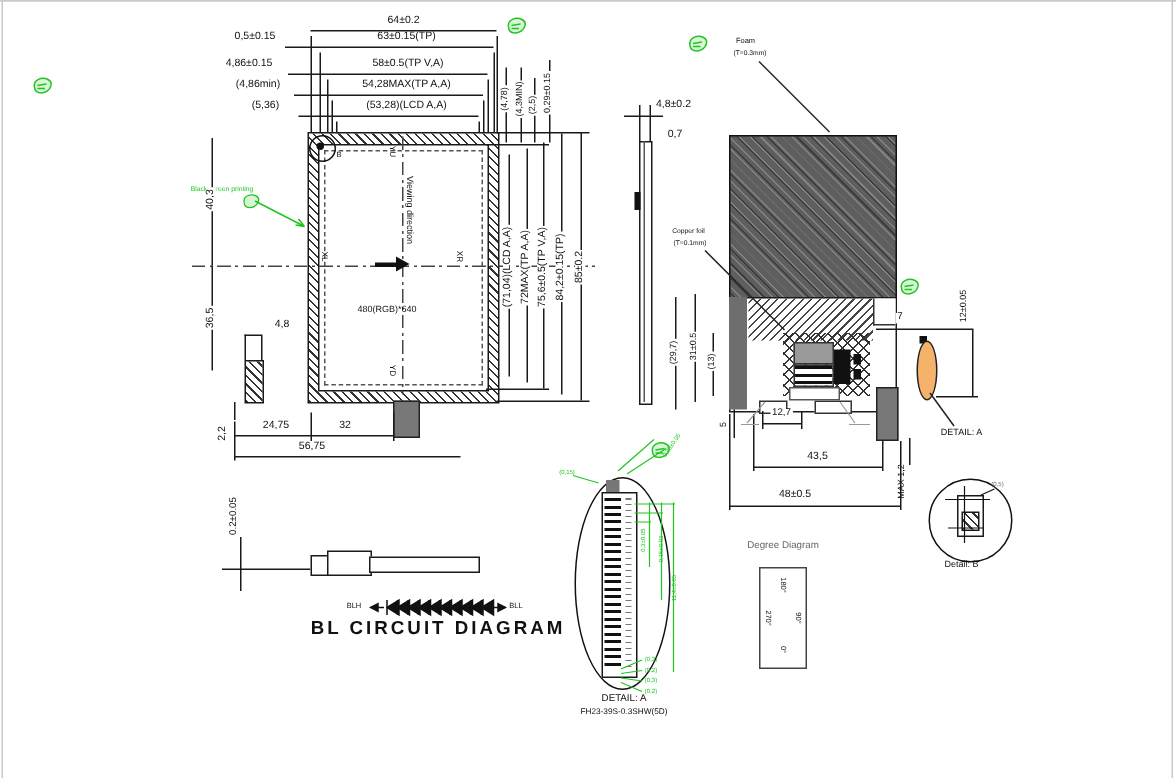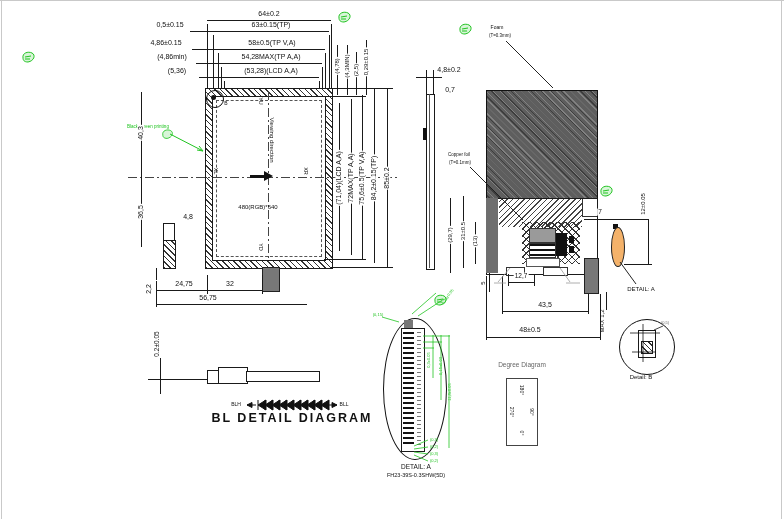--- a/index.html
+++ b/index.html
@@ -239,21 +239,21 @@
         <use href="#led" x="33"></use>
         <use href="#led" x="40"></use>
         <use href="#led" x="47"></use>
         <use href="#led" x="54"></use>
         <use href="#led" x="61"></use>
         <use href="#led" x="68"></use>
         <use href="#led" x="75"></use>
       </g>
     <path d="M82 7 L91 7 M91 7 l-5 -2.5 v5 z" stroke="#111" fill="#111" stroke-width="1"></path>
   </svg>
-  <div class="lbl nobg" style="left:292px;top:419px;font-size:12.5px;font-weight:600;letter-spacing:2px">BL DETAIL DIAGRAM</div>
+  <div class="lbl nobg" style="left:292px;top:419px;font-size:12.5px;font-weight:600;letter-spacing:2px">BL CIRCUIT DIAGRAM</div>
 
   <div class="abs" style="left:383px;top:318px;width:62px;height:140px;border:1.5px solid #111;border-radius:50%"></div>
   <div class="box" style="left:401px;top:328px;width:22px;height:122px;background:#fff"></div>
   <div class="abs stripesH" style="left:403px;top:332px;width:11px;height:114px"></div>
   <div class="abs stripesH2" style="left:417px;top:332px;width:4px;height:114px"></div>
   <div class="abs" style="left:404px;top:320px;width:9px;height:8px;background:#777"></div>
 
   <div class="lblv s4 g" style="left:429px;top:360px">0,3±0.05</div>
   <div class="lblv s4 g" style="left:441px;top:366px">0,15±0.03</div>
   <div class="lblv s4 g" style="left:450px;top:392px">11,4±0.05</div>

